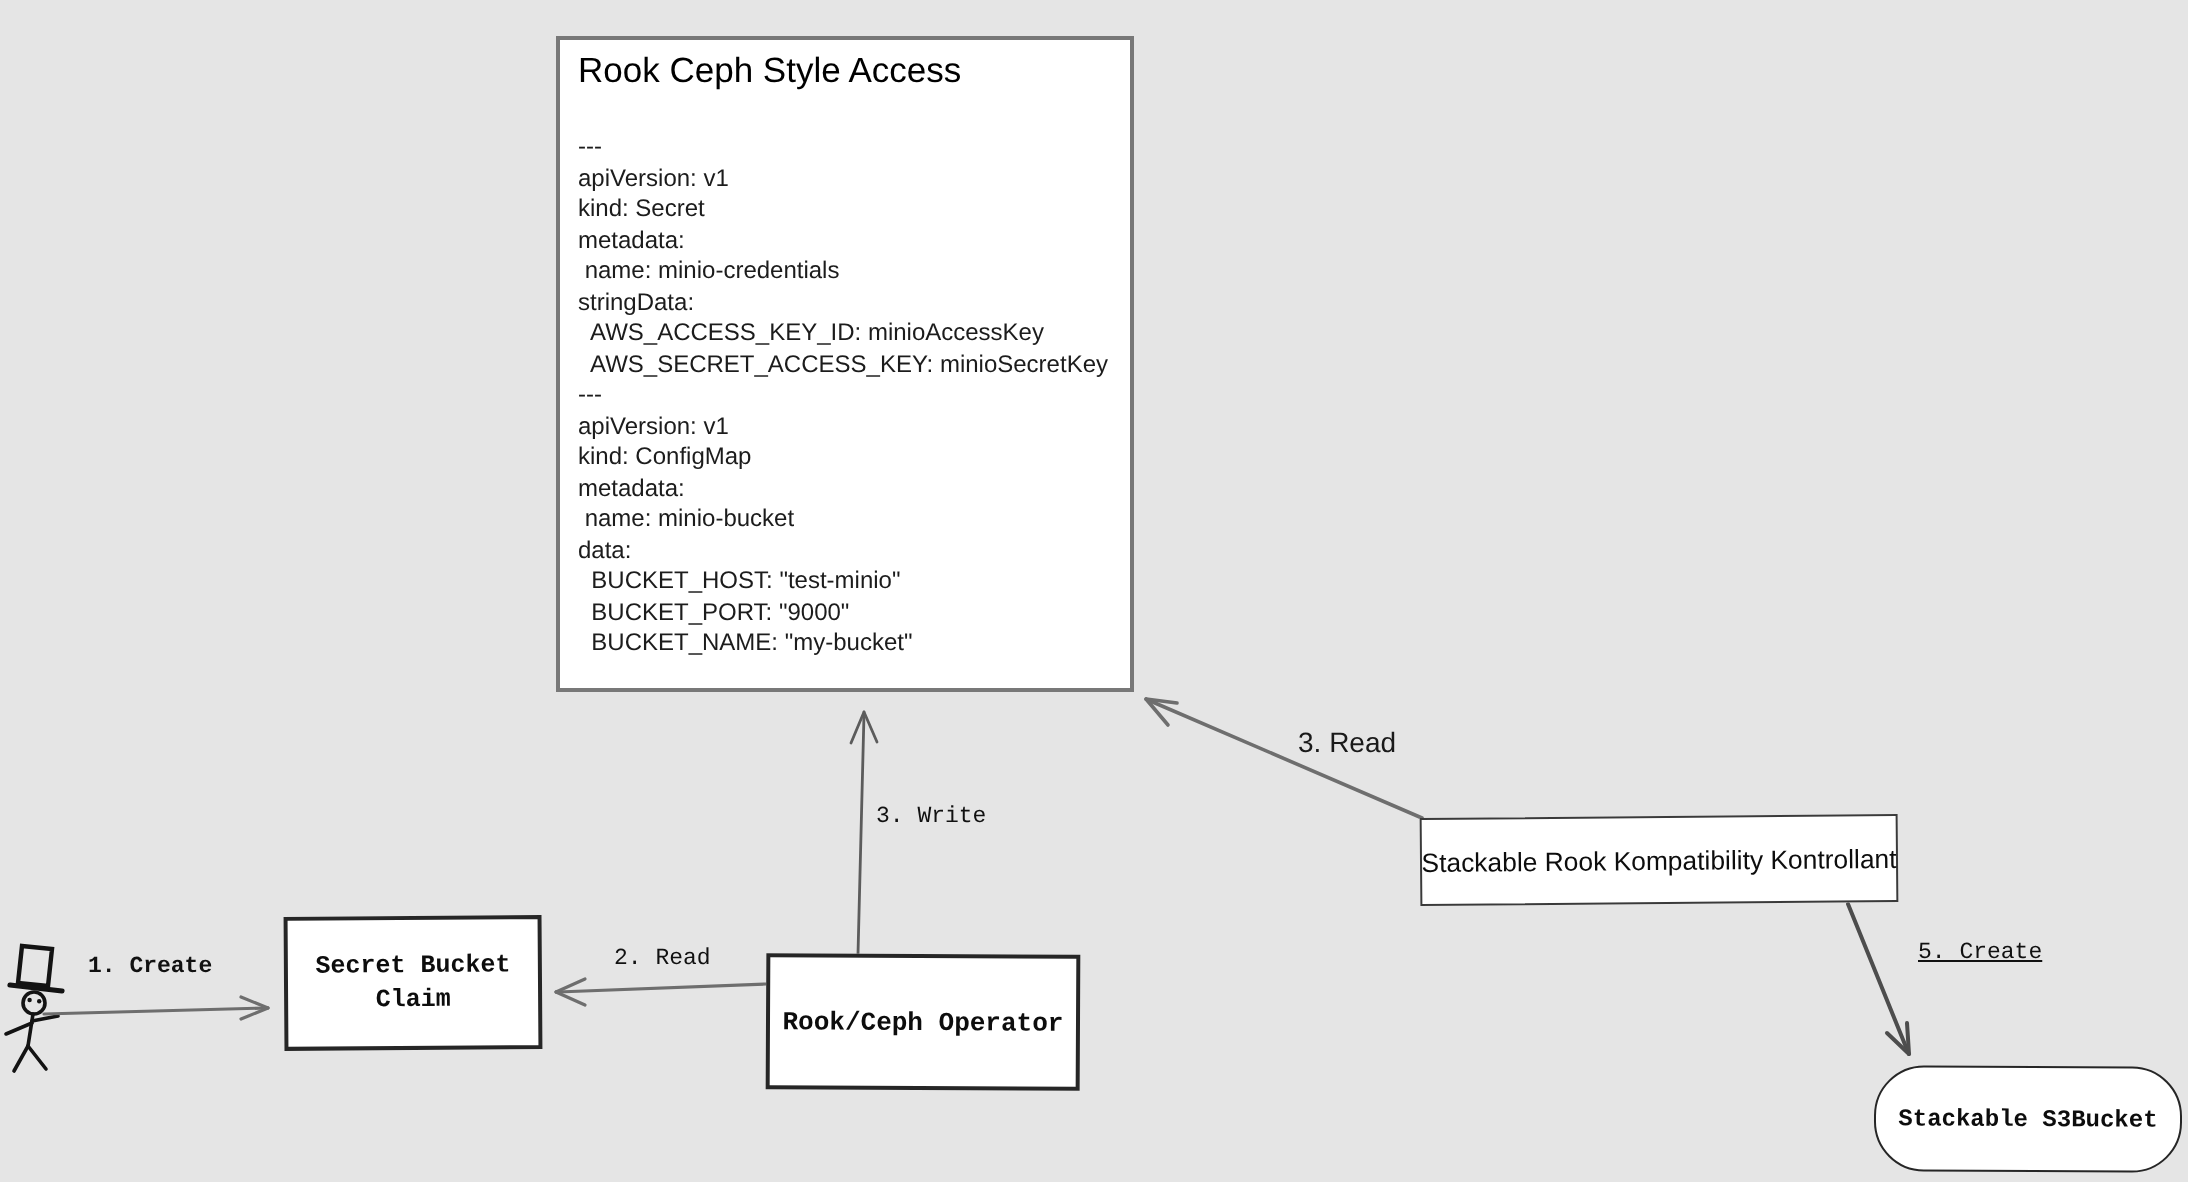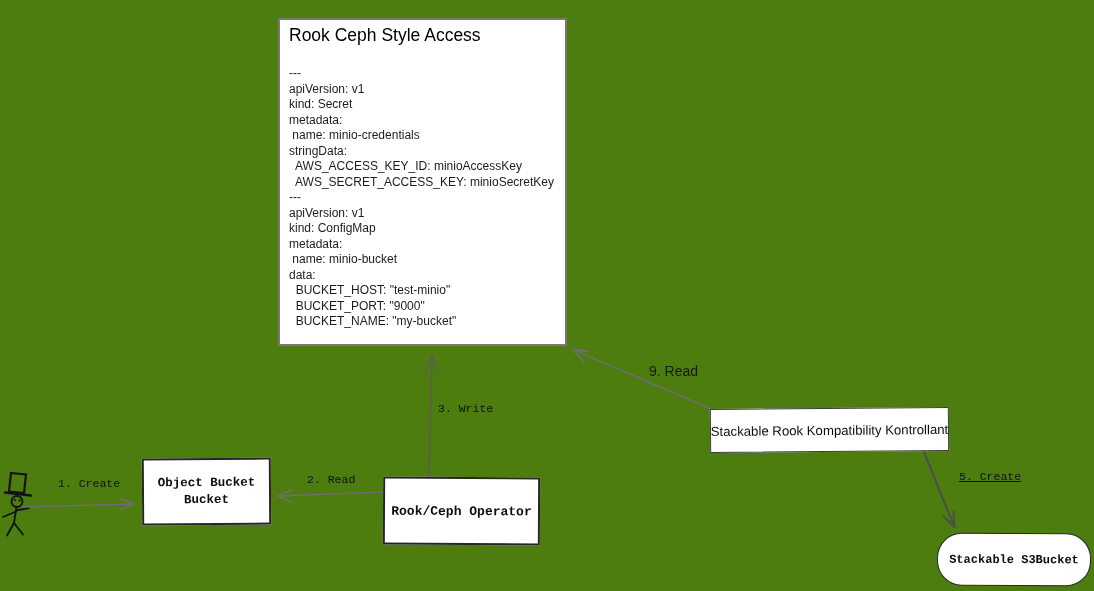--- a/index.html
+++ b/index.html
@@ -1,20 +1,20 @@
 <!DOCTYPE html>
 <html><head>
 <meta charset="utf-8">
 <style>
   html, body { margin: 0; padding: 0; background: #ffffff; }
   .canvas {
     position: relative;
     width: 1094px;
     height: 591px;
-    background: #4d7c0f;
+    background: #e5e5e5;
     font-family: "Liberation Sans", sans-serif;
     overflow: hidden;
   }
   .overlay {
     position: absolute;
     left: 0; top: 0;
     width: 1094px; height: 591px;
     pointer-events: none;
   }
   
@@ -90,21 +90,21 @@
     border-radius: 25px;
   }
   
   .edge-label {
     position: absolute;
     font-family: "Liberation Mono", monospace;
     font-size: 11.5px;
     color: #111111;
     white-space: nowrap;
   }
-  .label-step1 { left: 58px;  top: 477px; }
+  .label-step1 { left: 44px;  top: 477px; font-weight: bold; }
   .label-step2 { left: 307px; top: 473px; font-family: Liberation Mono, monospace; }
   .label-step3 { left: 438px; top: 402px; text-align: center; }
   .label-step4 {
     left: 649px; top: 363px;
     font-family: "Liberation Sans", sans-serif;
     font-size: 14px; color: #1a1a1a;
   }
   .label-step5 { left: 959px; top: 470px; text-decoration: underline; }
 </style>
 </head>
@@ -172,27 +172,27 @@
 apiVersion: v1
 kind: ConfigMap
 metadata:
  name: minio-bucket
 data:
   BUCKET_HOST: "test-minio"
   BUCKET_PORT: "9000"
   BUCKET_NAME: "my-bucket"</pre>
   </div>
 
-  <div class="node mono-node node-obc">Object Bucket Bucket</div>
+  <div class="node mono-node node-obc">Secret Bucket Claim</div>
 
   <div class="node mono-node node-operator">Rook/Ceph Operator</div>
 
   <div class="node node-kontrollant">Stackable Rook Kompatibility Kontrollant</div>
 
   <div class="node mono-node node-s3bucket">Stackable S3Bucket</div>
 
   <div class="edge-label label-step1">1. Create</div>
   <div class="edge-label label-step2">2. Read</div>
   <div class="edge-label label-step3">3. Write</div>
-  <div class="edge-label label-step4">9. Read</div>
+  <div class="edge-label label-step4">3. Read</div>
   <div class="edge-label label-step5">5. Create</div>
 
 </div>
 
 </body></html>

